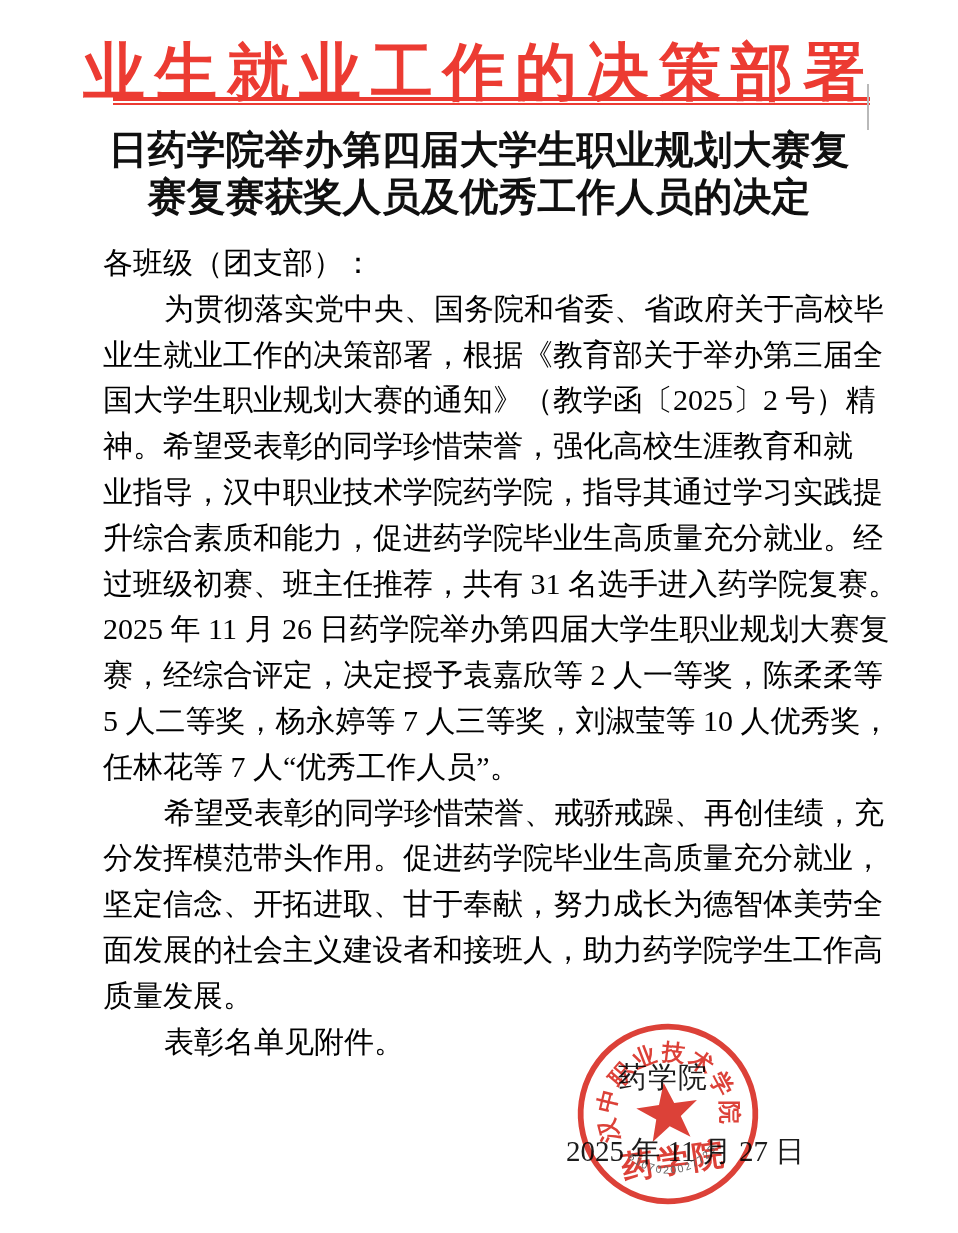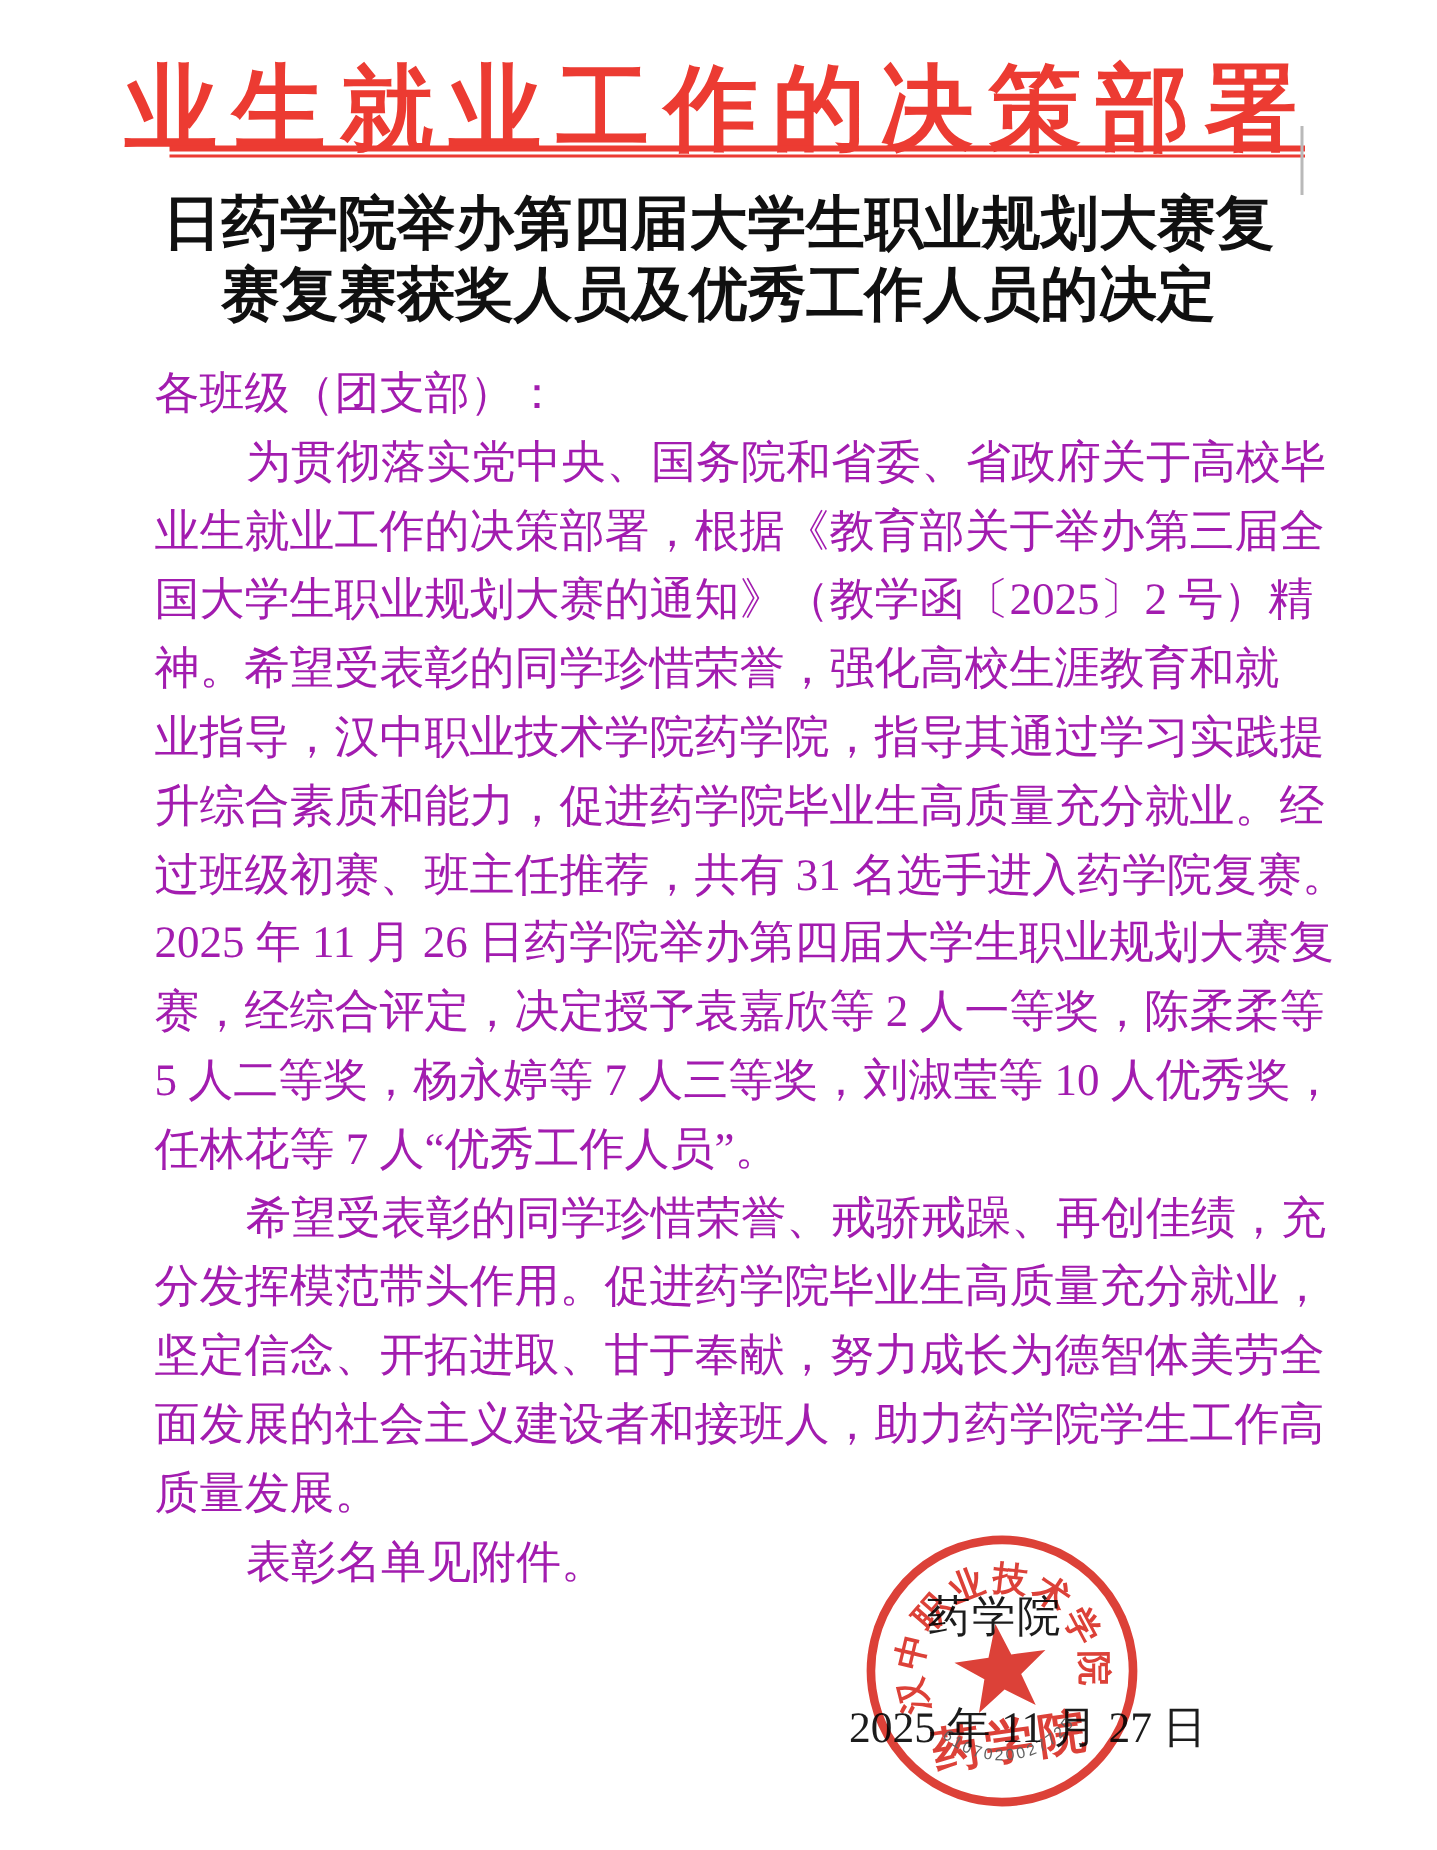--- a/index.html
+++ b/index.html
@@ -40,21 +40,21 @@
     line-height: 47px;
     color: #101010;
   }
   .body-text {
     position: absolute;
     top: 240px;
     left: 103px;
     width: 778px;
     font-size: 30px;
     line-height: 45.8px;
-    color: #a21caf;
+    color: #000000;
   }
   .body-line { white-space: nowrap; }
   .body-line.indent { text-indent: 61px; }
   .signature {
     position: absolute;
     top: 1058px; left: 618px;
     font-size: 29px;
     letter-spacing: 1px;
     color: #1c1c1c;
     z-index: 2;

